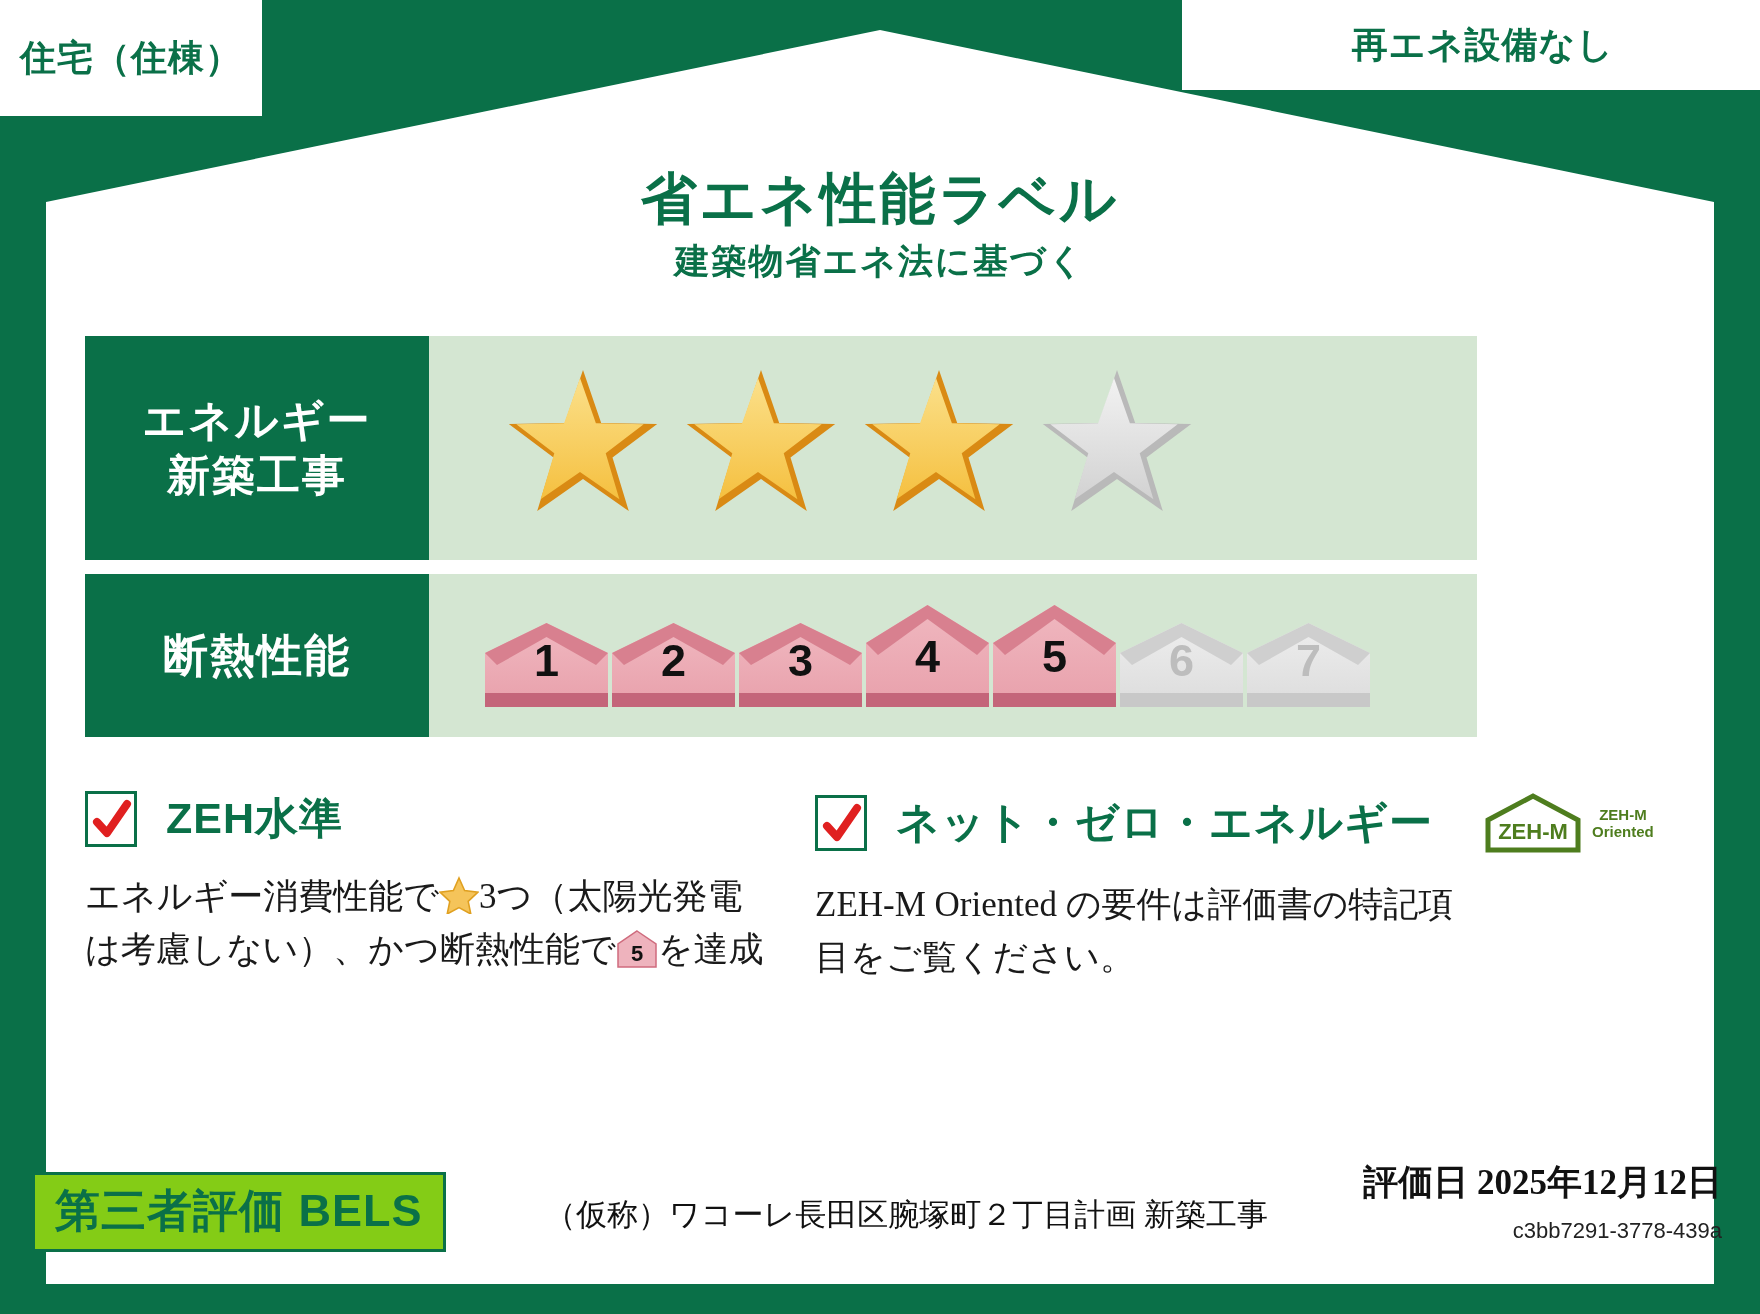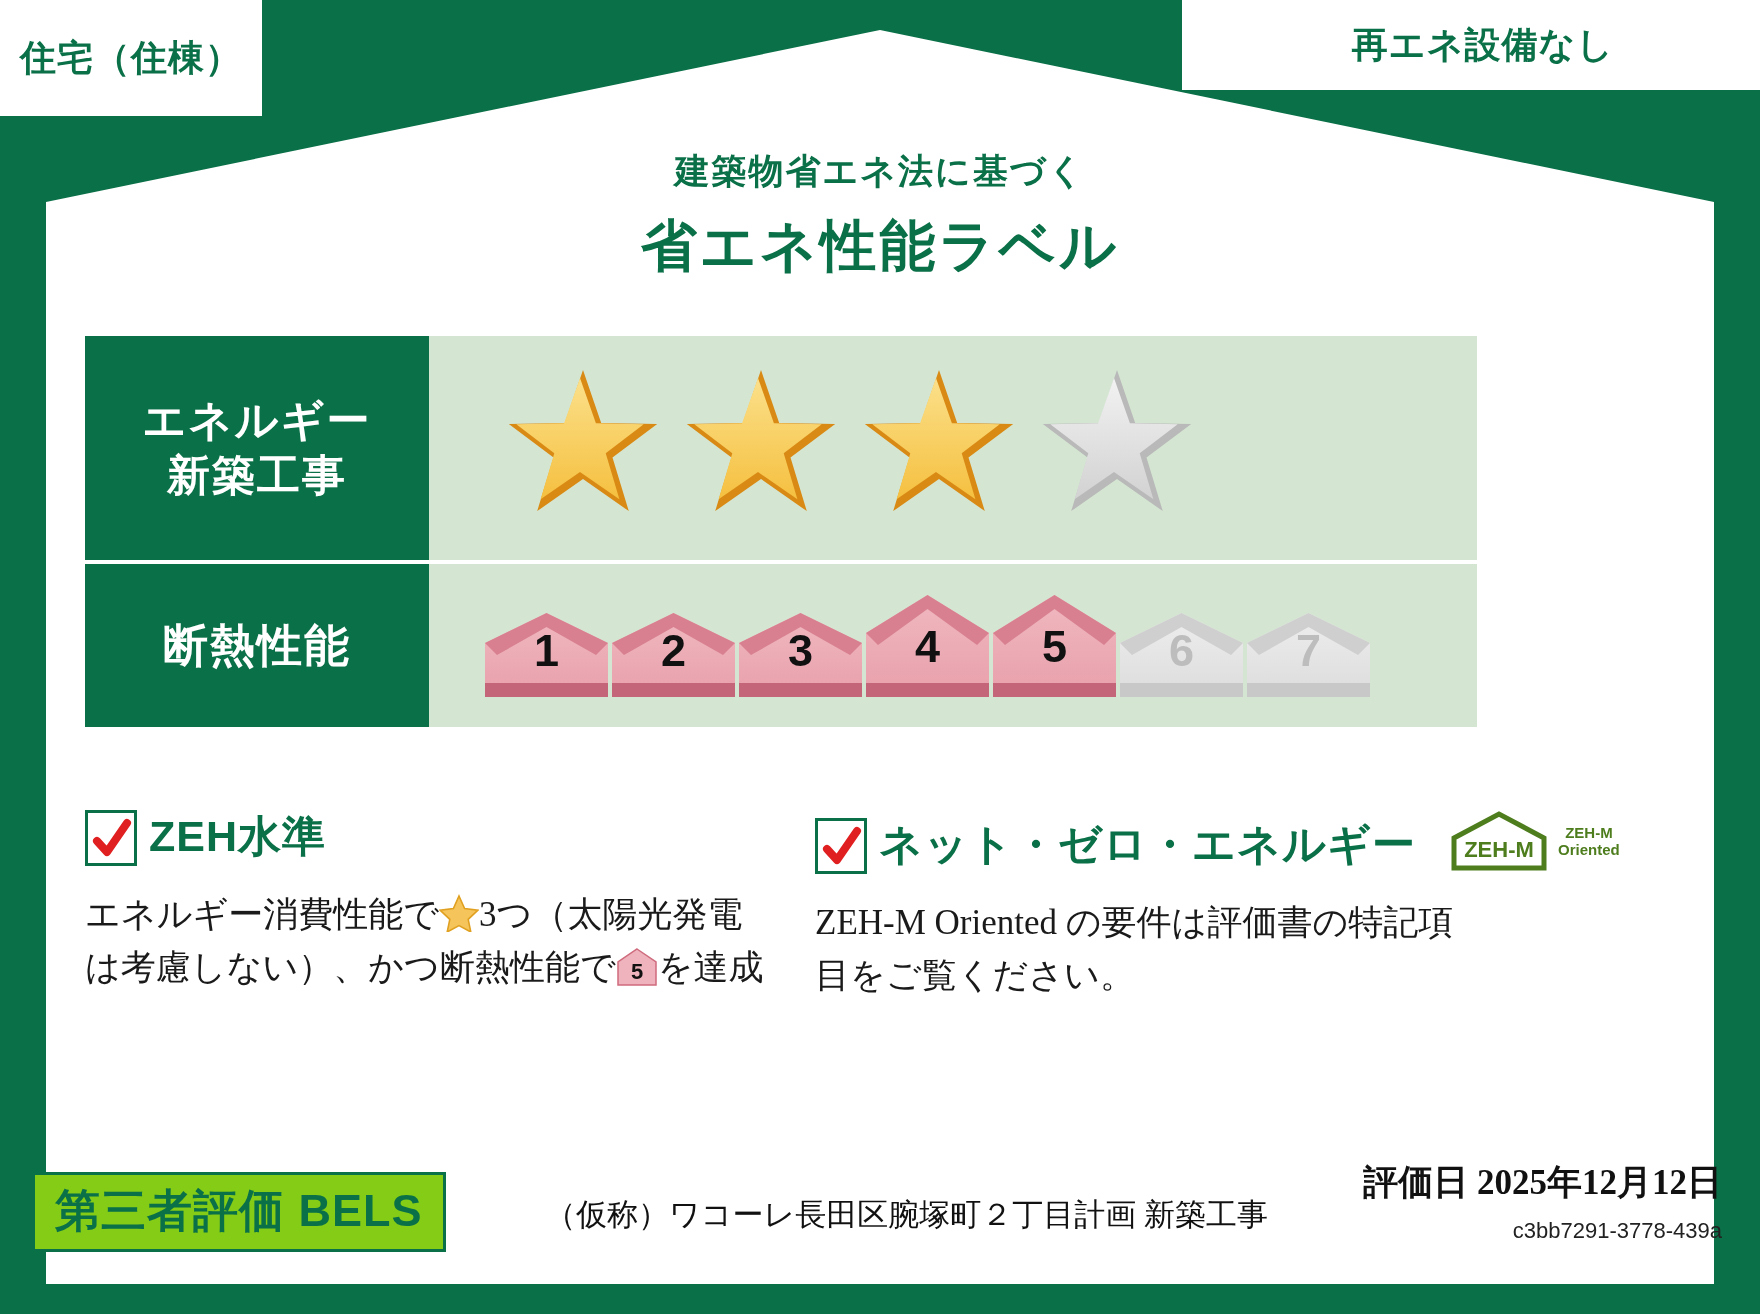--- a/index.html
+++ b/index.html
@@ -56,21 +56,21 @@
   #title-main{ font-size:56px; font-weight:bold; letter-spacing:3px; margin-top:14px; }
 
   
   #rows{
     position:absolute; z-index:6;
     left:85px; top:336px; width:1392px;
   }
   .rating-row{
     display:flex;
     height:224px;
-    margin-bottom:4px;
+    margin-bottom:14px;
   }
   .row-label{
     width:344px;
     background:#0a7048;
     color:#ffffff;
     font-weight:bold;
     font-size:43px;
     line-height:1.28;
     display:flex; align-items:center; justify-content:center;
     text-align:center;
@@ -112,21 +112,21 @@
   .house.off .num{ color:#bdbdbd; }
 
   
   #bottom{
     position:absolute; z-index:6;
     left:85px; top:790px; width:1400px;
     display:flex;
   }
   .col{ width:700px; }
   .col-right{ padding-left:30px; }
-  .chk-line{ display:flex; align-items:flex-end; gap:12px;margin-top:18px; }
+  .chk-line{ display:flex; align-items:center; gap:29px; }
   .checkbox{
     width:52px; height:56px;
     border:3px solid #0a7048;
     position:relative; flex-shrink:0;
     background:#fff;
   }
   .checkbox svg{ position:absolute; left:2px; top:2px; }
   .chk-title{
     font-size:43px; font-weight:bold; color:#0a7048;
     letter-spacing:1px; white-space:nowrap;
@@ -201,22 +201,22 @@
 </head>
 <body>
 
 <div id="green-backdrop"></div>
 <div id="white-house"></div>
 
 <div id="badge-dwelling" class="badge">住宅（住棟）</div>
 <div id="badge-renewable" class="badge">再エネ設備なし</div>
 
 <div id="title-block">
+  <div id="title-main">省エネ性能ラベル</div>
   <div id="title-sub">建築物省エネ法に基づく</div>
-  <div id="title-main">省エネ性能ラベル</div>
 </div>
 
 <div id="rows">
 
   <div class="rating-row" id="row-energy">
     <div class="row-label">
       <span>
         <span>エネルギー</span><br>
         <span>新築工事</span>
       </span>

